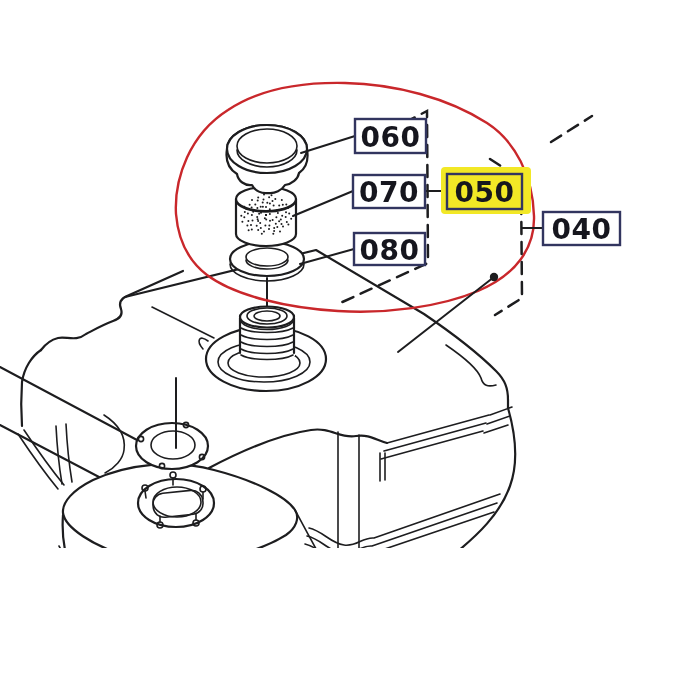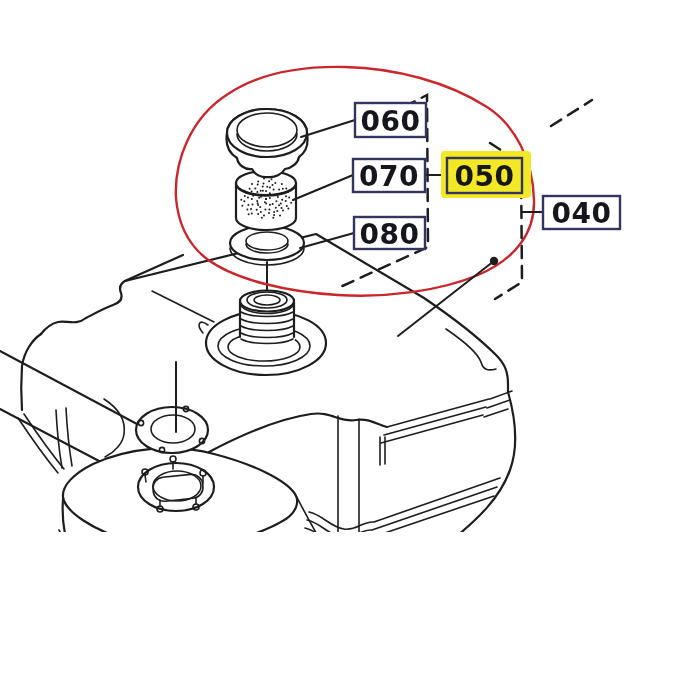--- a/index.html
+++ b/index.html
@@ -1,17 +1,17 @@
 <!DOCTYPE html>
 <html style="--bg: #ffffff; --line: #1d1d1f; --red: #c9272b; --box-bg: #ffffff; --box-border: #32355f; --label-text: #16161e; --highlight: #f2e826;"><head>
 <meta charset="utf-8">
 <style>
   html,body{margin:0;padding:0;}
   body{font-family:"DejaVu Sans","Liberation Sans",sans-serif;background:#fff;}
-  .stage{position:relative;width:700px;height:532px;background:var(--bg,#fff);overflow:hidden;}
+  .stage{position:relative;width:700px;height:532px;background:var(--bg,#fff);overflow:hidden;margin-top:16px;}
   svg{position:absolute;left:0;top:0;}
   .ln{fill:none;stroke:var(--line,#1d1d1f);stroke-width:2.2;stroke-linecap:round;stroke-linejoin:round;}
   .ln-thin{fill:none;stroke:var(--line,#1d1d1f);stroke-width:1.6;stroke-linecap:round;stroke-linejoin:round;}
   .wh{fill:#fff;stroke:var(--line,#1d1d1f);stroke-width:2.2;stroke-linejoin:round;}
   .dash{fill:none;stroke:var(--line,#1d1d1f);stroke-width:2.5;stroke-dasharray:12 8;stroke-linecap:round;}
   .red{fill:none;stroke:var(--red,#c9272b);stroke-width:2.4;stroke-linecap:round;}
   .callout-rect{fill:var(--box-bg,#fff);stroke:var(--box-border,#32355f);stroke-width:2.4;}
   .callout-rect.hl{fill:none;}
   .hl-blob{fill:var(--highlight,#f2e826);stroke:none;}
   .callout-text{fill:var(--label-text,#16161e);font-family:"DejaVu Sans","Liberation Sans",sans-serif;

